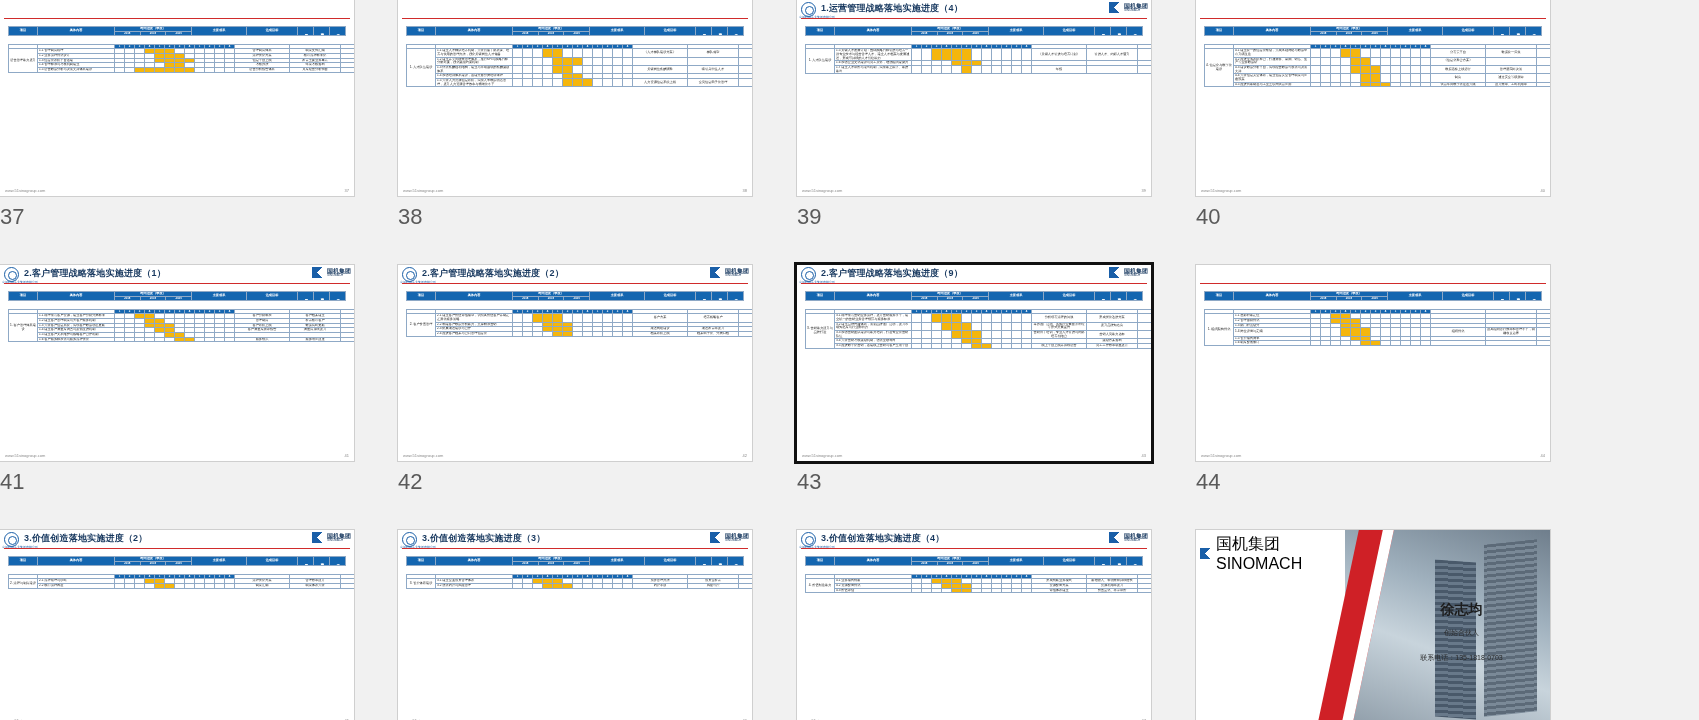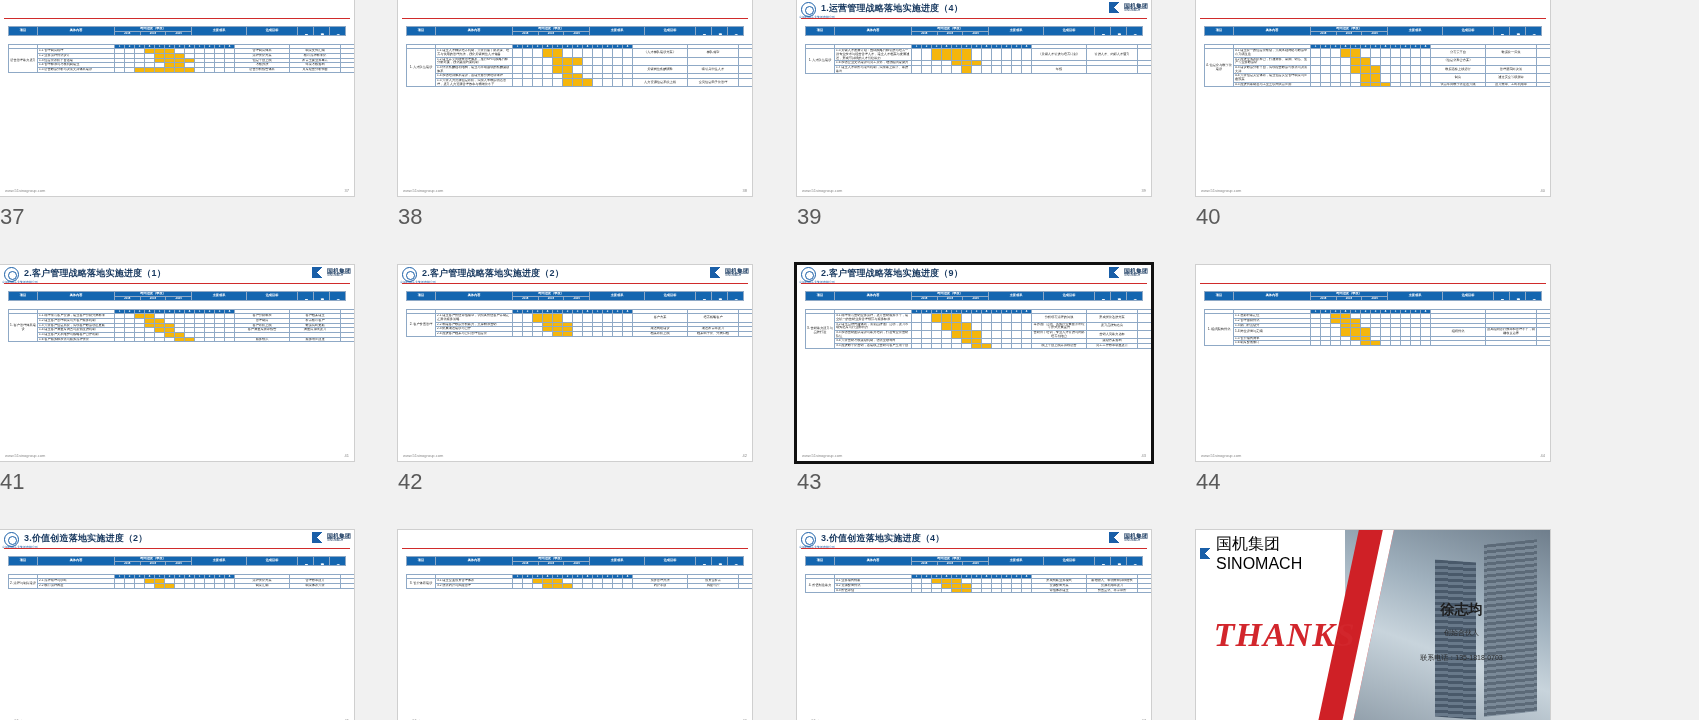--- a/index.html
+++ b/index.html
@@ -1316,20 +1316,32 @@
               <td></td>
             </tr>
           </tbody>
         </table>
         <div class="s-foot">www.51sinogroup.com</div>
         <div class="s-pg">45</div>
       </div>
     </div>
     <div class="cell" style="left: 398px; top: 530px;">
       <div class="slide" style="width: 354px; height: 196px;">
+        <div class="s-head">
+          <div class="s-logo"></div>
+          <div class="s-logo-txt">中国机械工业集团有限公司</div>
+          <div class="s-title">3.价值创造落地实施进度（3）</div>
+          <div class="s-brand">
+      <div class="bmark"></div>
+      <div>
+        <div class="btxt">国机集团</div>
+        <div class="bsub">SINOMACH</div>
+      </div>
+    </div>
+        </div>
         <div class="s-rule"></div>
         <table class="gt" style="left:8px;top:26px;width:338px;">
           <tbody>
             <tr>
               <th rowspan="2" style="width:26px">项目</th>
               <th rowspan="2" style="width:74px">具体内容</th>
               <th colspan="12">时间进度（季度）</th>
               <th rowspan="2" style="width:52px">主要成果</th>
               <th rowspan="2" style="width:48px">达成目标</th>
               <th rowspan="2" style="width:13px"><span style="writing-mode:vertical-rl;">所需资源</span></th>
@@ -1524,21 +1536,20 @@
         <div class="s-foot">www.51sinogroup.com</div>
         <div class="s-pg">47</div>
       </div>
     </div>
     <div class="cell" style="left: 1196px; top: 530px;">
       <div class="slide" style="width: 354px; height: 196px;">
         <div class="thx">
           <div class="thx-photo"></div>
           <div class="thx-red"></div>
           <div class="thx-red2"></div>
-          <div class="thx-word">THANKS</div>
           <div class="thx-name">徐志均</div>
           <div class="thx-role">创始合伙人</div>
           <div class="thx-tel">联系电话：135-1818-0703</div>
           <div class="thx-logo">
             <div class="bmark" style="width:13px;height:11px;background:linear-gradient(135deg,#1a5fa8 0 45%,transparent 45%),linear-gradient(45deg,#1a5fa8 0 45%,transparent 45%);background-color:#fff;"></div>
             <div>
               <div class="btxt">国机集团</div>
               <div class="bsub">SINOMACH</div>
             </div>
           </div>

